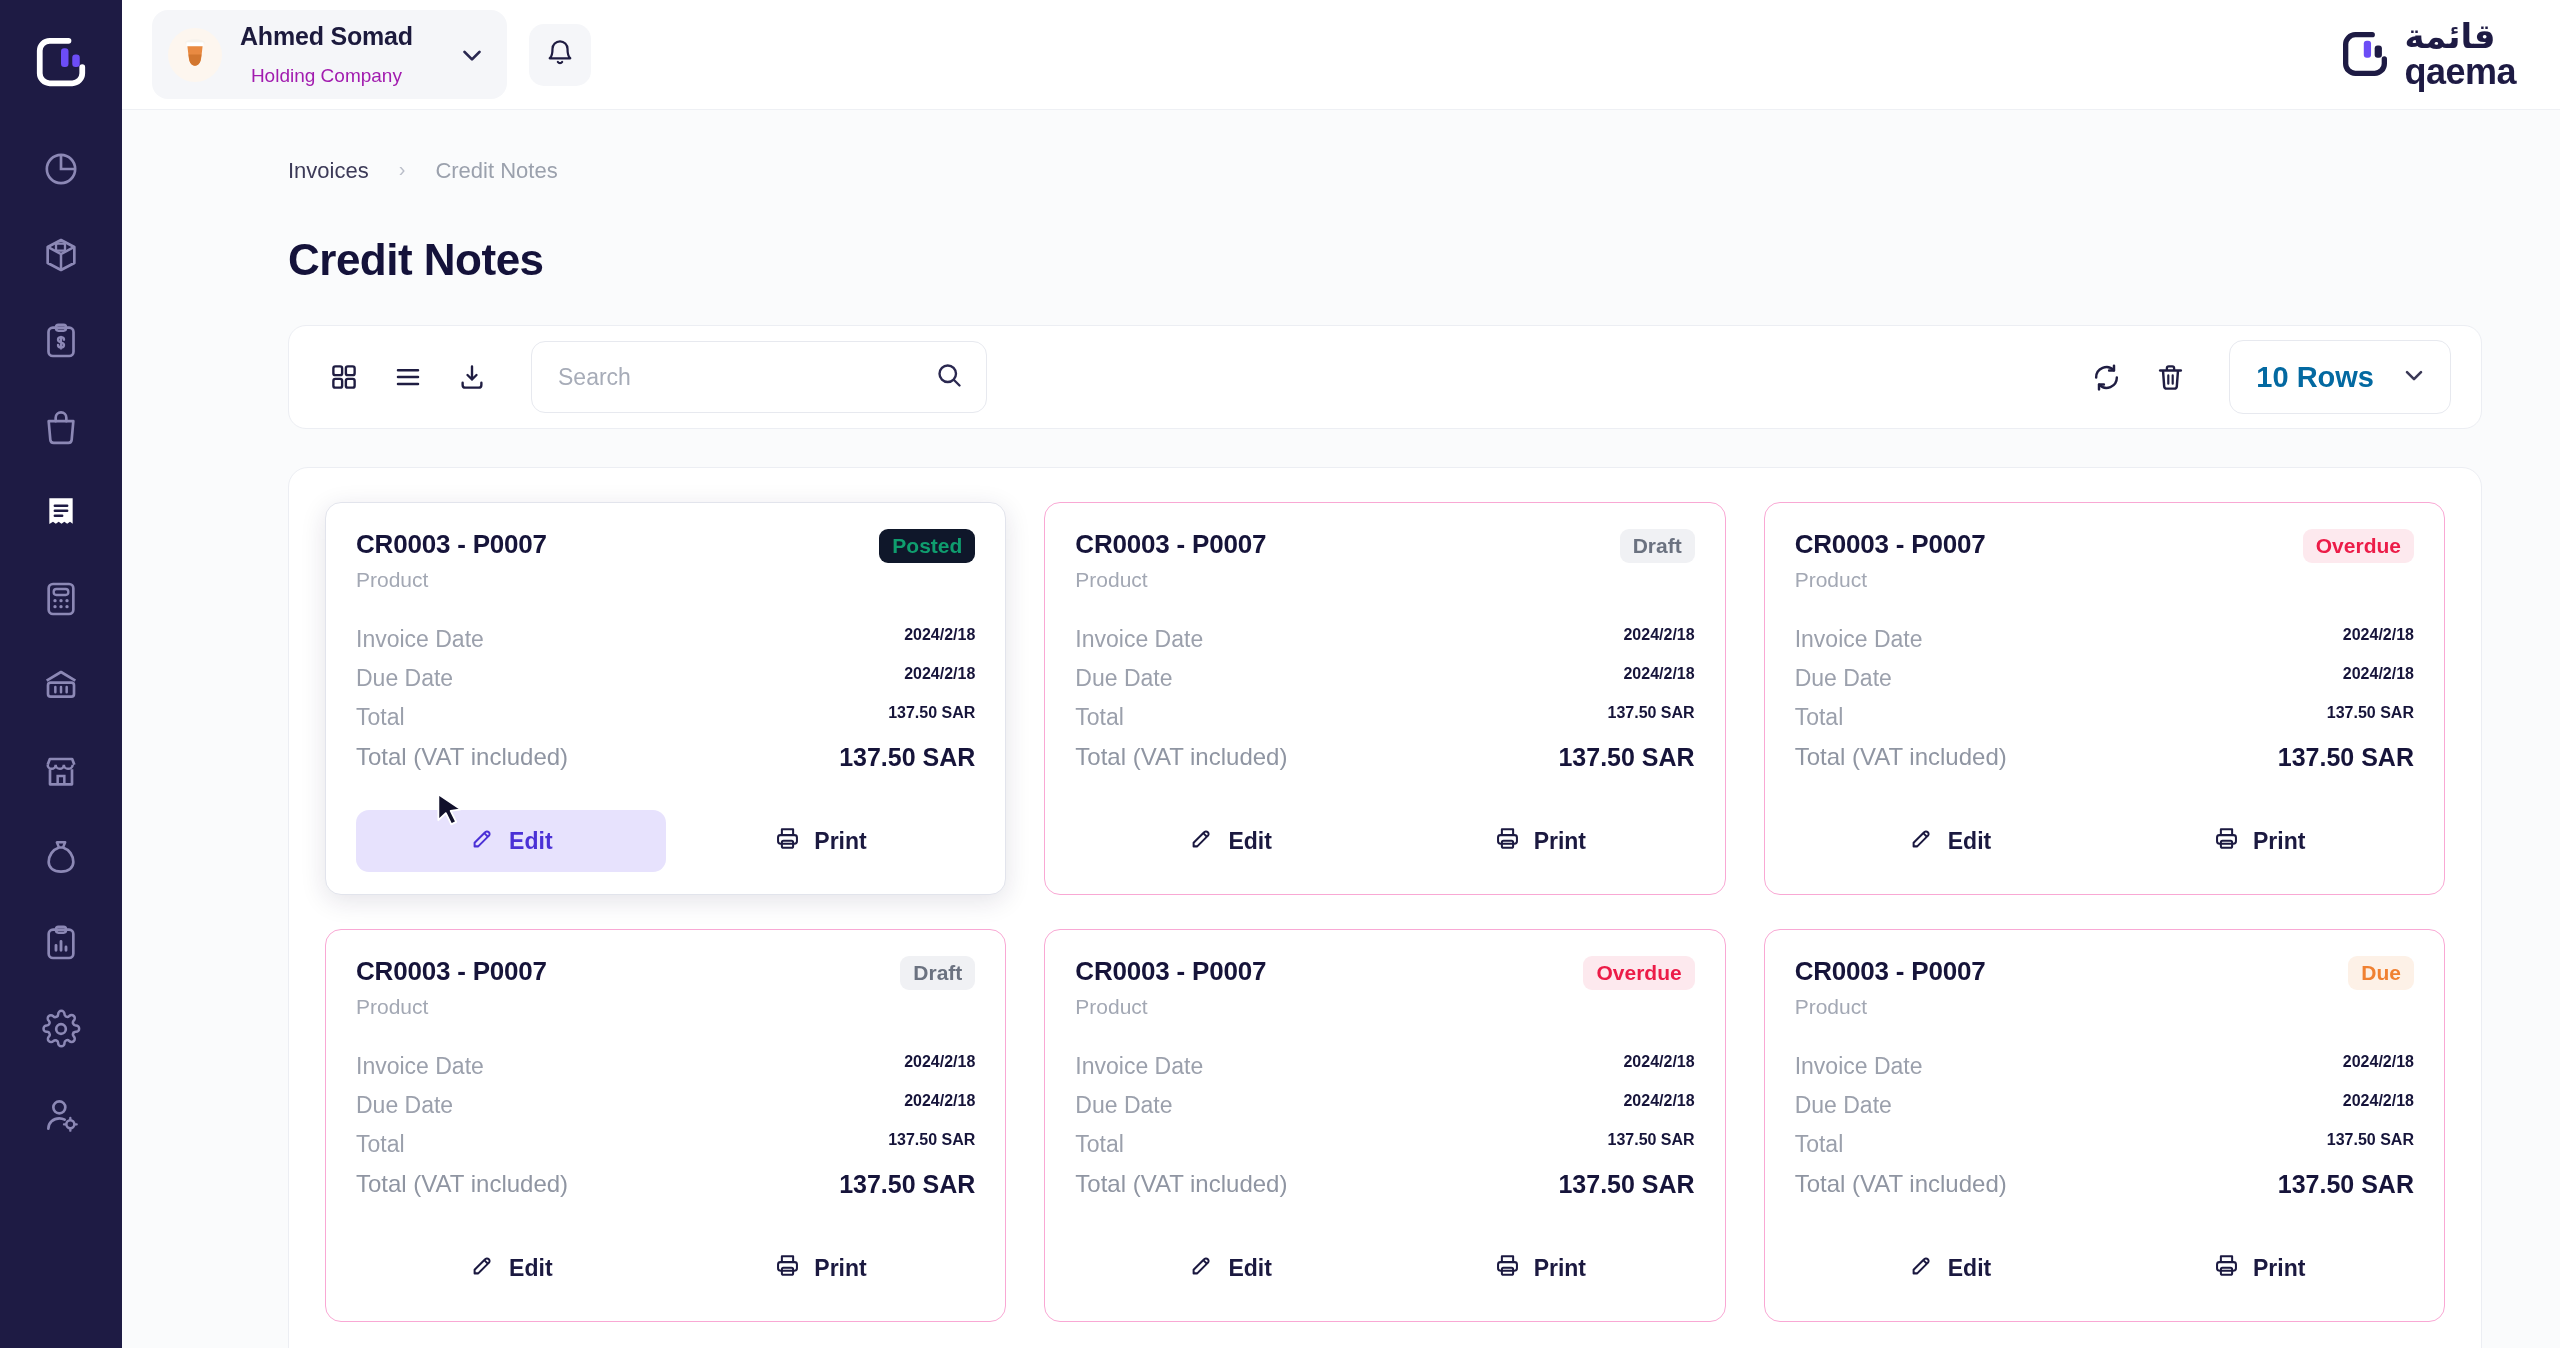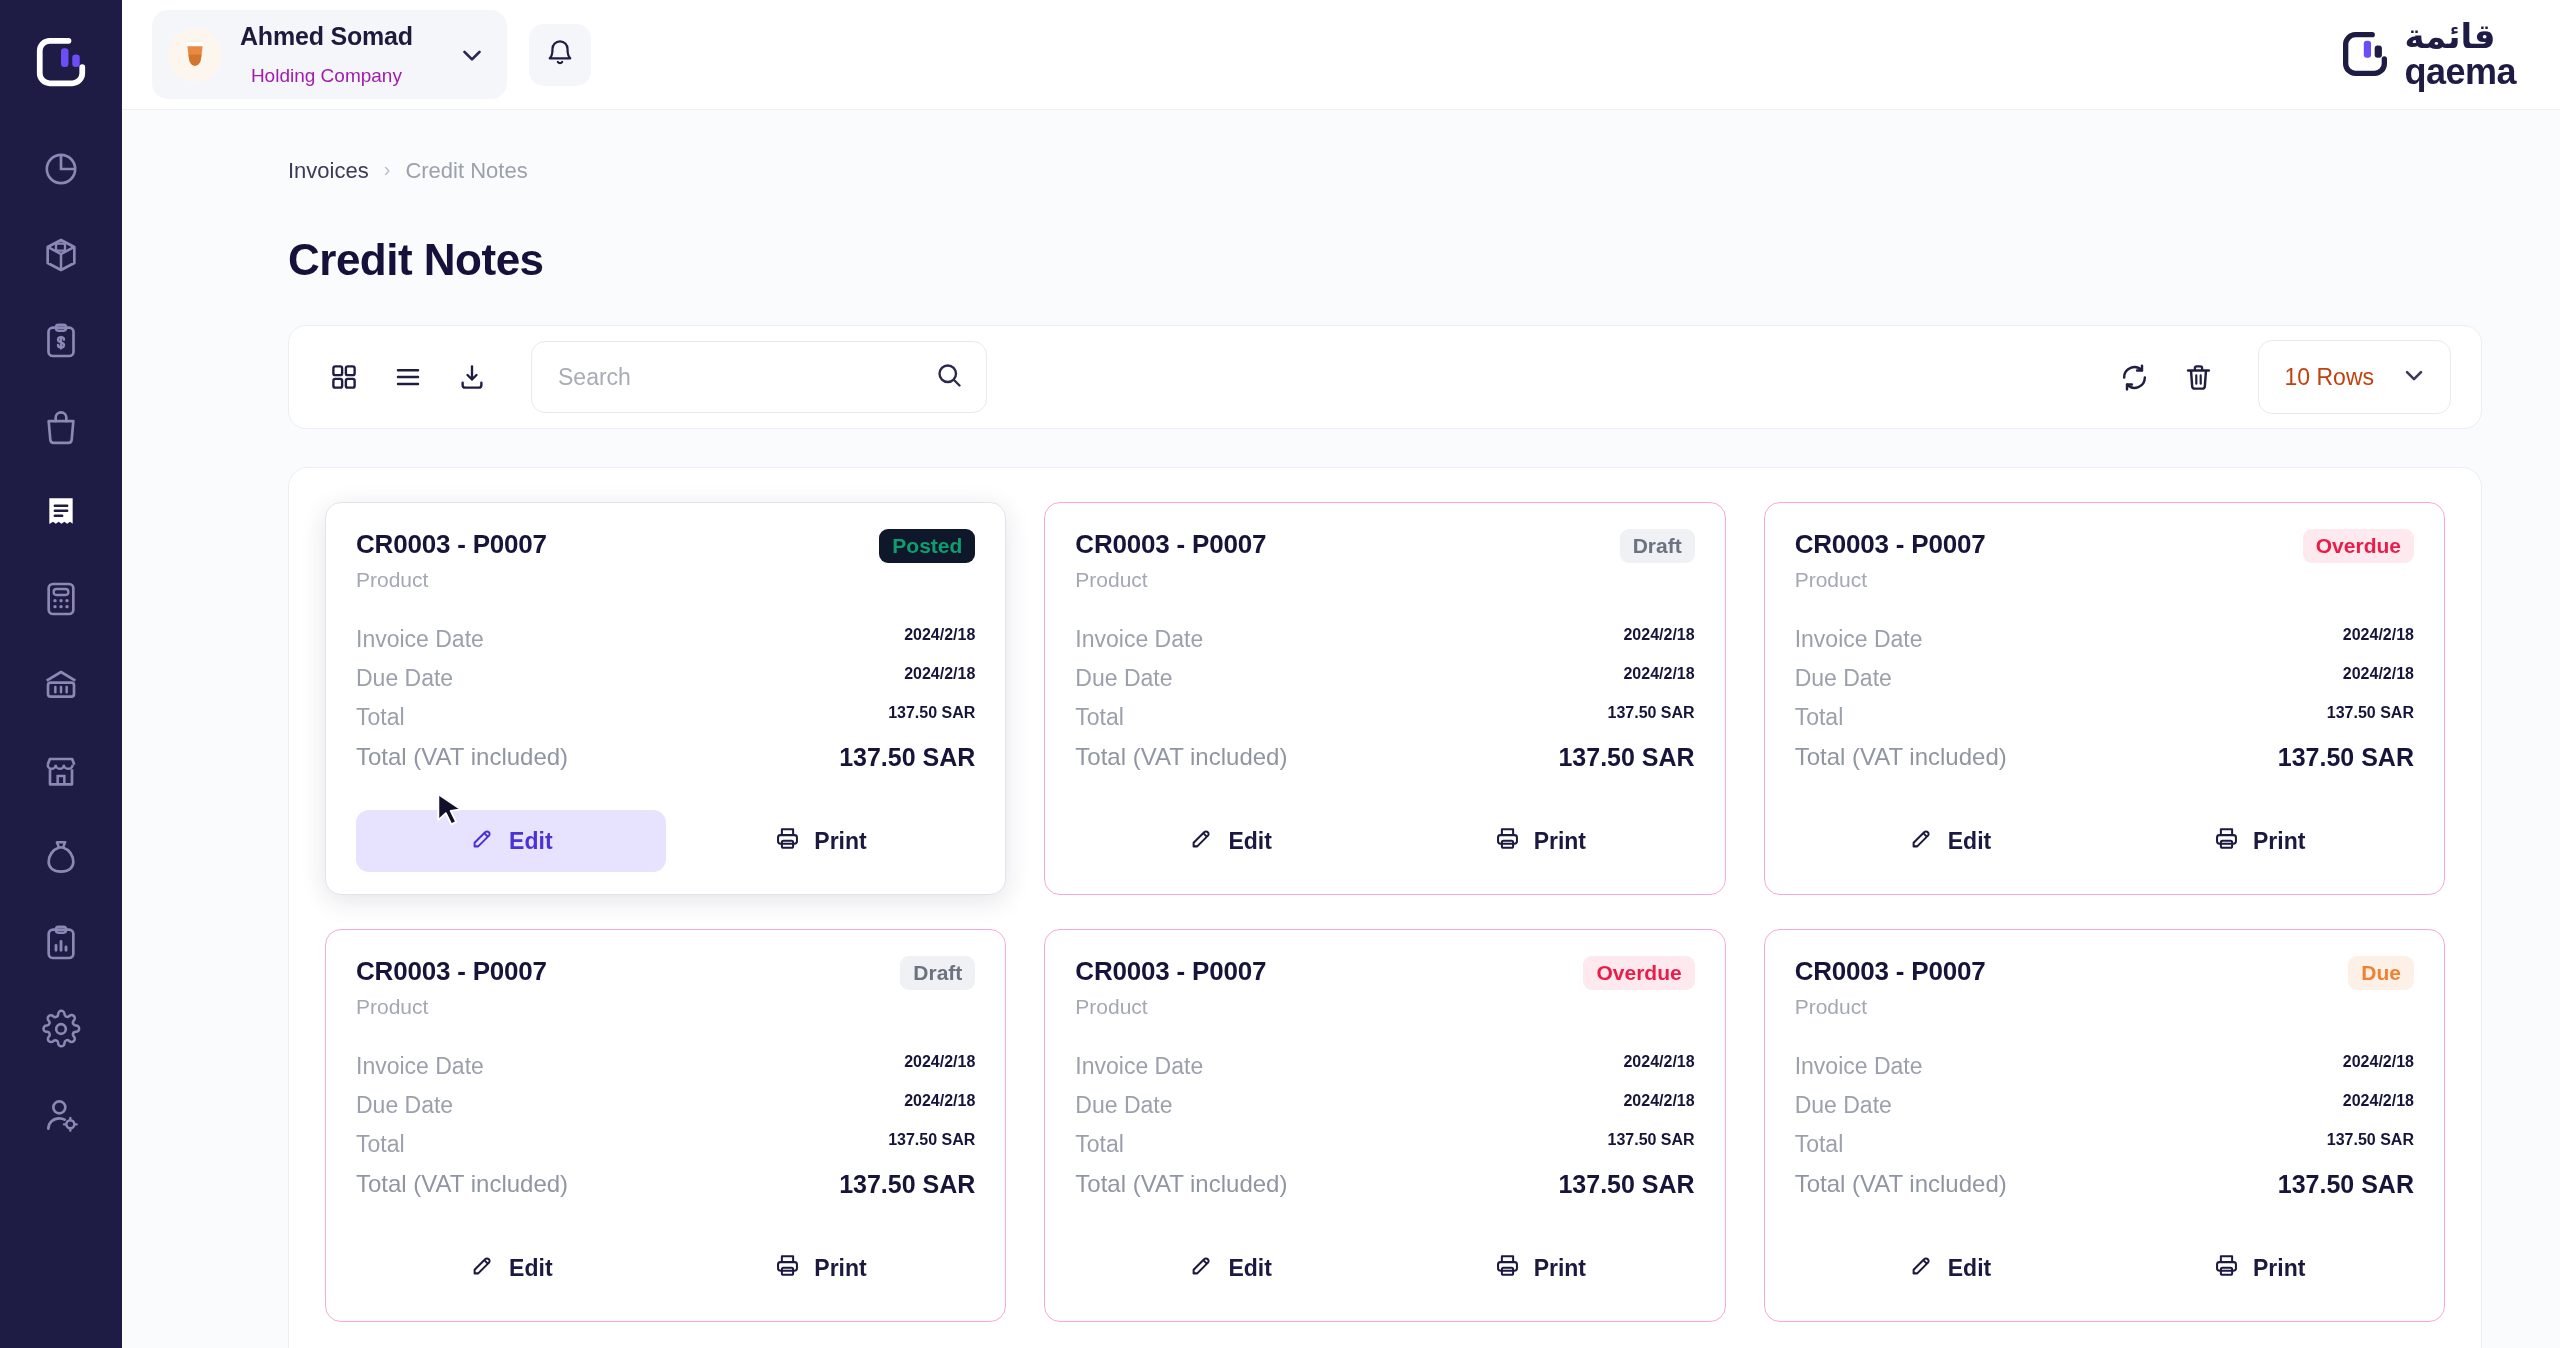--- a/index.html
+++ b/index.html
@@ -61,21 +61,21 @@
     width: 62px; height: 62px; margin-left: 22px;
     background: #f5f6f9; border-radius: 15px;
     display:flex; align-items:center; justify-content:center; cursor:pointer;
   }
   .topbar-spacer { flex: 1; }
   .logo { display: flex; align-items: center; gap: 10px; padding-right: 10px; }
   .logo-word { display:flex; flex-direction: column; align-items:flex-start; line-height: 0.95; }
 
   
   .content { flex: 1; padding: 0 38px; overflow: hidden; }
-  .breadcrumb { display: flex; align-items: flex-start; gap: 15px; padding: 48px 0 0 128px; font-size: 22px; }
+  .breadcrumb { display: flex; align-items: flex-start; gap: 30px; padding: 48px 0 0 128px; font-size: 22px; }
   .crumb-link { color: #3c3a58; cursor: pointer; }
   .crumb-sep { color: #b9bdc8; font-size: 20px; }
   .crumb-current { color: #9ba1ad; }
   .page-title { font-size: 44px; font-weight: 700; color: #14123a; padding: 22px 0 0 128px; letter-spacing: -0.5px; }
 
   
   .toolbar {
     margin: 40px 0 0 128px; margin-right: 40px;
     height: 104px; background: #fff; border: 1px solid #eceef3; border-radius: 18px;
     display: flex; align-items: center; padding: 0 30px 0 28px;
@@ -91,21 +91,21 @@
     font-family: "Liberation Sans", sans-serif; background: transparent;
   }
   .search-wrap input::placeholder { color: #a7acb8; }
   .tb-spacer { flex: 1; }
   .rows-select {
     margin-left: 22px; height: 74px; min-width: 190px;
     border: 1px solid #e7e9ef; border-radius: 14px; background:#fff;
     display: flex; align-items: center; justify-content: space-between;
     padding: 0 22px 0 26px; gap: 26px; cursor: pointer;
   }
-  .rows-label { font-size: 23px; color: #c2410c; font-weight: 400; }
+  .rows-label { font-size: 29px; color: #0369a1; font-weight: 700; }
 
   
   .grid-panel {
     margin: 38px 0 0 128px; margin-right: 40px;
     background: #fff; border: 1px solid #eceef3; border-radius: 20px;
     padding: 34px 36px 36px 36px;
     height: 904px; overflow: hidden;
   }
   .card-grid { display: grid; grid-template-columns: repeat(3, 1fr); gap: 34px 38px; }
 

